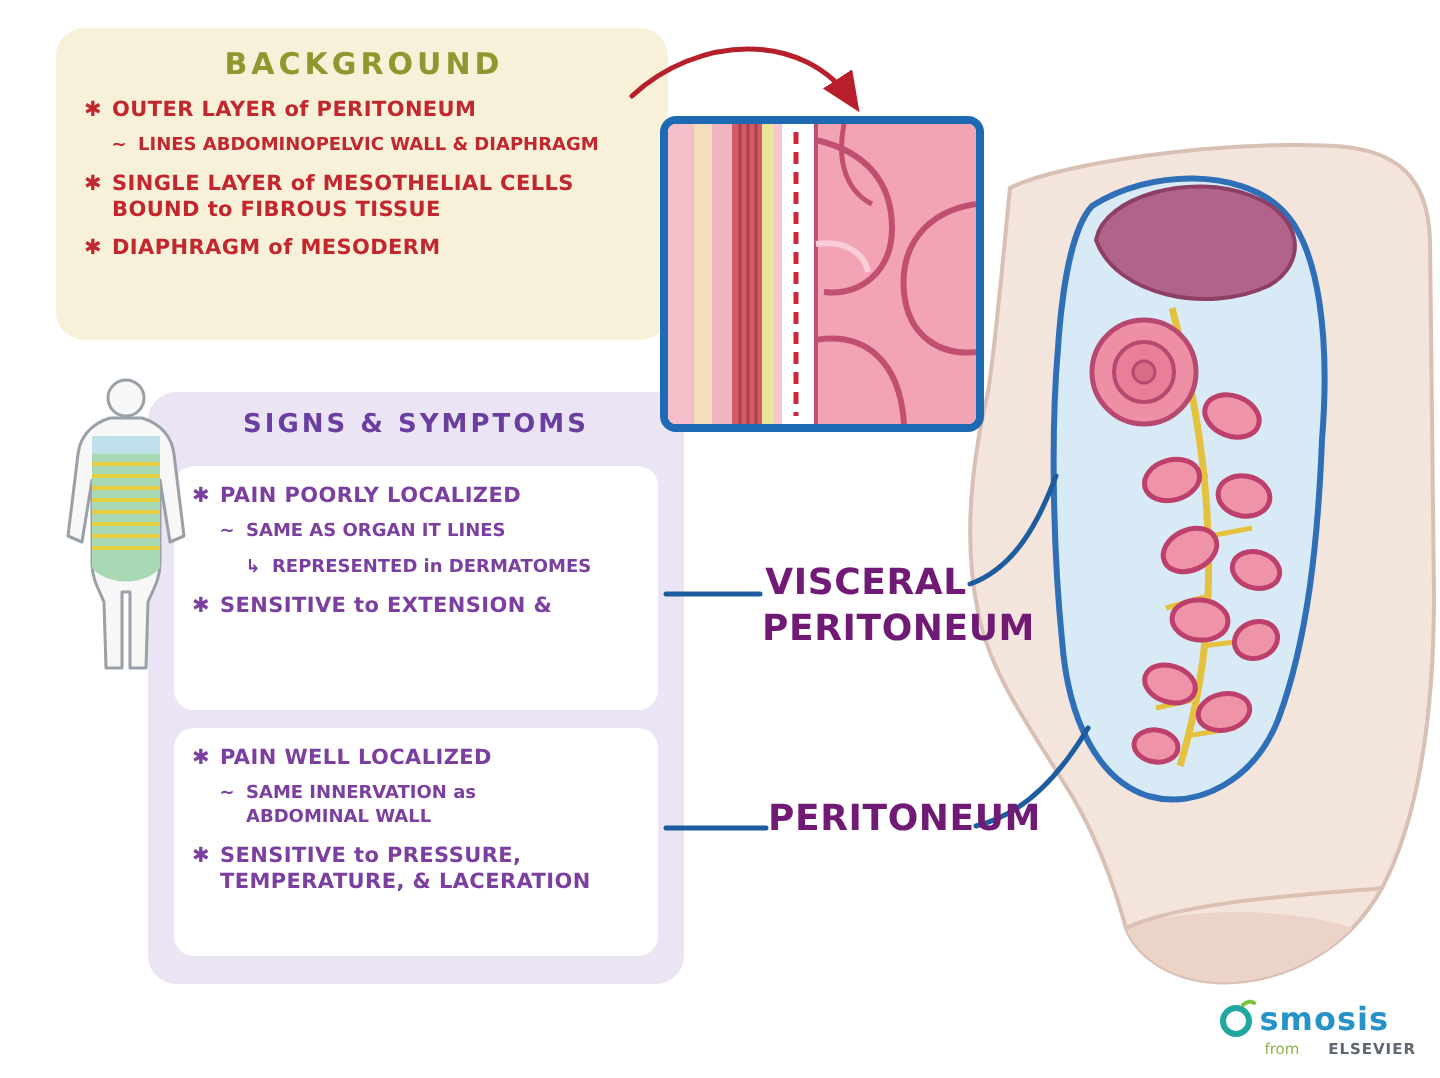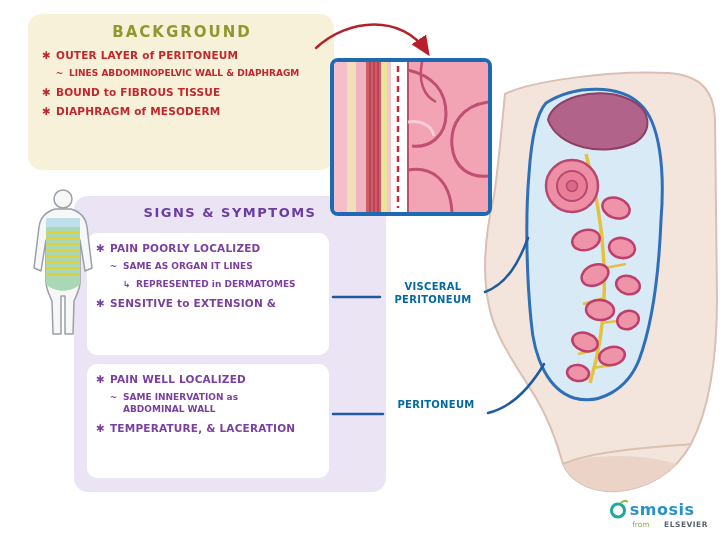--- a/index.html
+++ b/index.html
@@ -4,21 +4,21 @@
 <style>
   * { margin:0; padding:0; box-sizing:border-box; }
   body { font-family:"DejaVu Sans", sans-serif; background:#ffffff; }
   #canvas { position:relative; width:720px; height:539px; background:#ffffff; overflow:hidden; }
 
   
   .panel { position:absolute; border-radius:14px; }
   .bg-panel { left:28px; top:14px; width:306px; height:156px; background:#f8f1da; padding:9px 12px 6px 14px; }
   .bg-title { text-align:center; font-size:15px; font-weight:bold; letter-spacing:2px; color:#8f972e; margin-bottom:8px; }
 
-  .signs-panel { left:74px; top:196px; width:312px; height:296px; background:#eae4f5; padding-top:9px; }
+  .signs-panel { left:74px; top:196px; width:268px; height:296px; background:#eae4f5; padding-top:9px; }
   .signs-title { text-align:center; font-size:13px; font-weight:bold; letter-spacing:1.5px; color:#6a3da0; }
   .wbox { position:absolute; left:13px; width:242px; background:#ffffff; border-radius:10px; padding:9px 8px 6px 9px; }
   .wbox1 { top:37px; height:122px; }
   .wbox2 { top:168px; height:114px; }
 
   
   .item { display:flex; gap:5px; align-items:flex-start; }
   .item .bullet { flex:0 0 auto; min-width:9px; text-align:center; }
   .item .ln { display:block; }
   .red { color:#c1272d; }
@@ -33,22 +33,22 @@
            border:4px solid #1d6ab2; border-radius:8px; overflow:hidden; z-index:4; }
 
   
   .figure { position:absolute; left:26px; top:188px; z-index:2; }
   .torso  { position:absolute; left:468px; top:58px; z-index:1; }
 
   
   #overlay { position:absolute; left:0; top:0; z-index:7; pointer-events:none; }
 
   
-  .blabel { position:absolute; width:104px; text-align:center; color:#0369a1; font-weight:bold;
-            font-size:10px; line-height:1.25; letter-spacing:0.3px; z-index:8; }
+  .blabel { position:absolute; width:104px; text-align:center; color:#701a75; font-weight:bold;
+            font-size:18px; line-height:1.25; letter-spacing:0.3px; z-index:8; }
   .visceral-label { left:381px; top:281px; }
   .parietal-label { left:384px; top:399px; }
   .blabel .ln { display:block; }
 
   
   .logo { position:absolute; right:12px; bottom:10px; text-align:center; z-index:8; }
   .logo-row { display:flex; align-items:center; gap:2px; justify-content:center; }
   .logo-text { font-size:16px; font-weight:bold; color:#2593c8; letter-spacing:0.5px; }
   .logo-tag { font-size:7.5px; margin-top:1px; }
   .logo-tag .from { color:#8fb04a;margin-left:38px; }
@@ -72,20 +72,21 @@
     <div class="item sub red ind1">
       <span class="bullet">~</span>
       <span class="txt">
           <span class="ln">LINES ABDOMINOPELVIC WALL &amp; DIAPHRAGM</span>
         </span>
     </div>
 
     <div class="item main red">
       <span class="bullet">✱</span>
       <span class="txt">
+        <span class="ln">SINGLE LAYER of MESOTHELIAL CELLS</span>
         <span class="ln">BOUND to FIBROUS TISSUE</span>
       </span>
     </div>
 
     <div class="item main red">
       <span class="bullet">✱</span>
       <span class="txt">
           <span class="ln">DIAPHRAGM of MESODERM</span>
         </span>
     </div>
@@ -131,20 +132,21 @@
       <div class="item sub purple ind1">
         <span class="bullet">~</span>
         <span class="txt">
           <span class="ln">SAME INNERVATION as</span>
           <span class="ln">ABDOMINAL WALL</span>
         </span>
       </div>
       <div class="item main purple">
         <span class="bullet">✱</span>
         <span class="txt">
+          <span class="ln">SENSITIVE to PRESSURE,</span>
           <span class="ln">TEMPERATURE, &amp; LACERATION</span>
         </span>
       </div>
     </div>
   </section>
 
   <svg class="figure" width="76" height="150" viewBox="0 0 76 150">
     <circle cx="37" cy="11" r="9" fill="#f7f7f7" stroke="#99a0a7" stroke-width="1.5"></circle>
     <path d="M29,21 L45,21 C55,24 60,31 61,39 L66,80 L59,83 L54,52 L54,94 C54,101 51,106 48,113 L47,146 L39,146 L39,108 L35,108 L35,146 L27,146 L26,113 C23,106 20,101 20,94 L20,52 L15,83 L8,80 L13,39 C14,31 19,24 29,21 Z" fill="#f7f7f7" stroke="#99a0a7" stroke-width="1.5" stroke-linejoin="round"></path>
     <defs>

